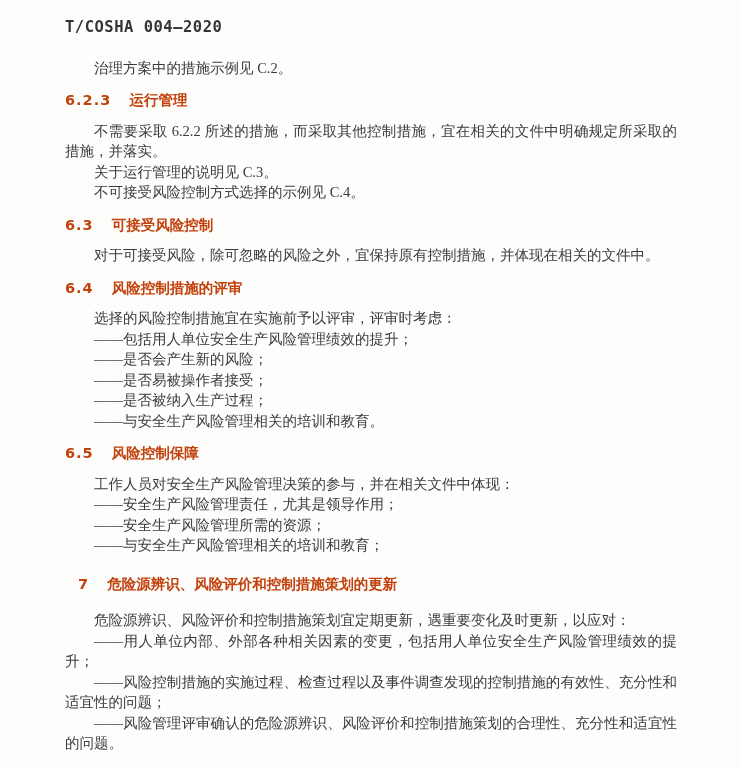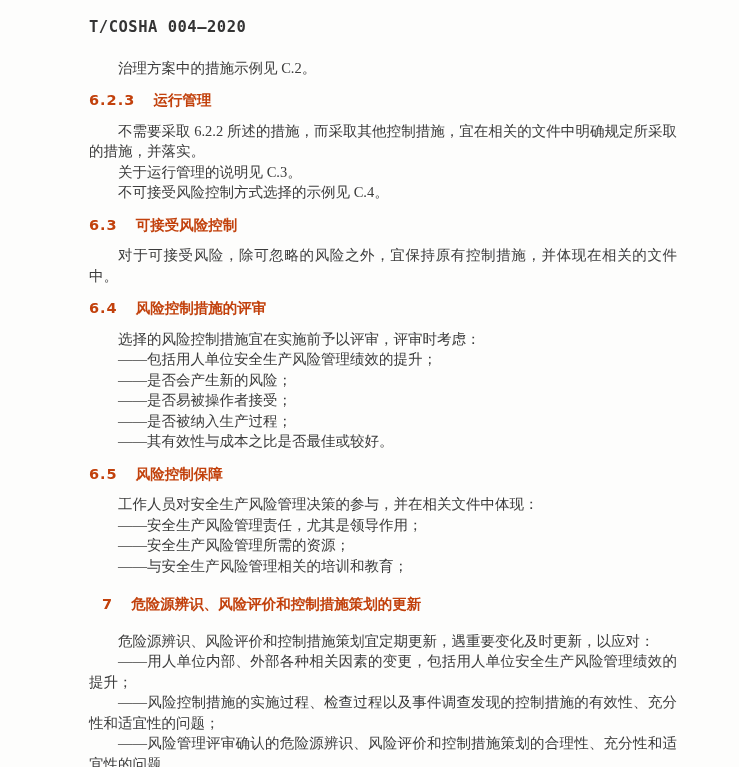--- a/index.html
+++ b/index.html
@@ -6,21 +6,21 @@
     margin: 0;
     padding: 0;
     background: #ffffff;
   }
   .page {
     position: relative;
     width: 739px;
     height: 767px;
     box-sizing: border-box;
     background: #fdfdfc;
-    padding: 17px 62px 0 89px;
+    padding: 17px 62px 0 65px;
     font-family: "Liberation Serif", "DejaVu Serif", serif;
     font-size: 14.5px;
     line-height: 20.5px;
     color: #3b3b3b;
     overflow: hidden;
   }
   .doc-header {
     font-family: "DejaVu Sans Mono", "Liberation Mono", monospace;
     font-weight: bold;
     font-size: 15.5px;
@@ -81,21 +81,21 @@
   <h3 class="heading">
     <span class="h-num">6.4</span>
     <span class="h-title">风险控制措施的评审</span>
   </h3>
 
   <p class="para">选择的风险控制措施宜在实施前予以评审，评审时考虑：</p>
   <p class="para">——包括用人单位安全生产风险管理绩效的提升；</p>
   <p class="para">——是否会产生新的风险；</p>
   <p class="para">——是否易被操作者接受；</p>
   <p class="para">——是否被纳入生产过程；</p>
-  <p class="para">——其有效性与成本之比是否最佳或较好。</p>
+  <p class="para">——与安全生产风险管理相关的培训和教育。</p>
 
   <h3 class="heading">
     <span class="h-num">6.5</span>
     <span class="h-title">风险控制保障</span>
   </h3>
 
   <p class="para">工作人员对安全生产风险管理决策的参与，并在相关文件中体现：</p>
   <p class="para">——安全生产风险管理责任，尤其是领导作用；</p>
   <p class="para">——安全生产风险管理所需的资源；</p>
   <p class="para">——与安全生产风险管理相关的培训和教育；</p>

